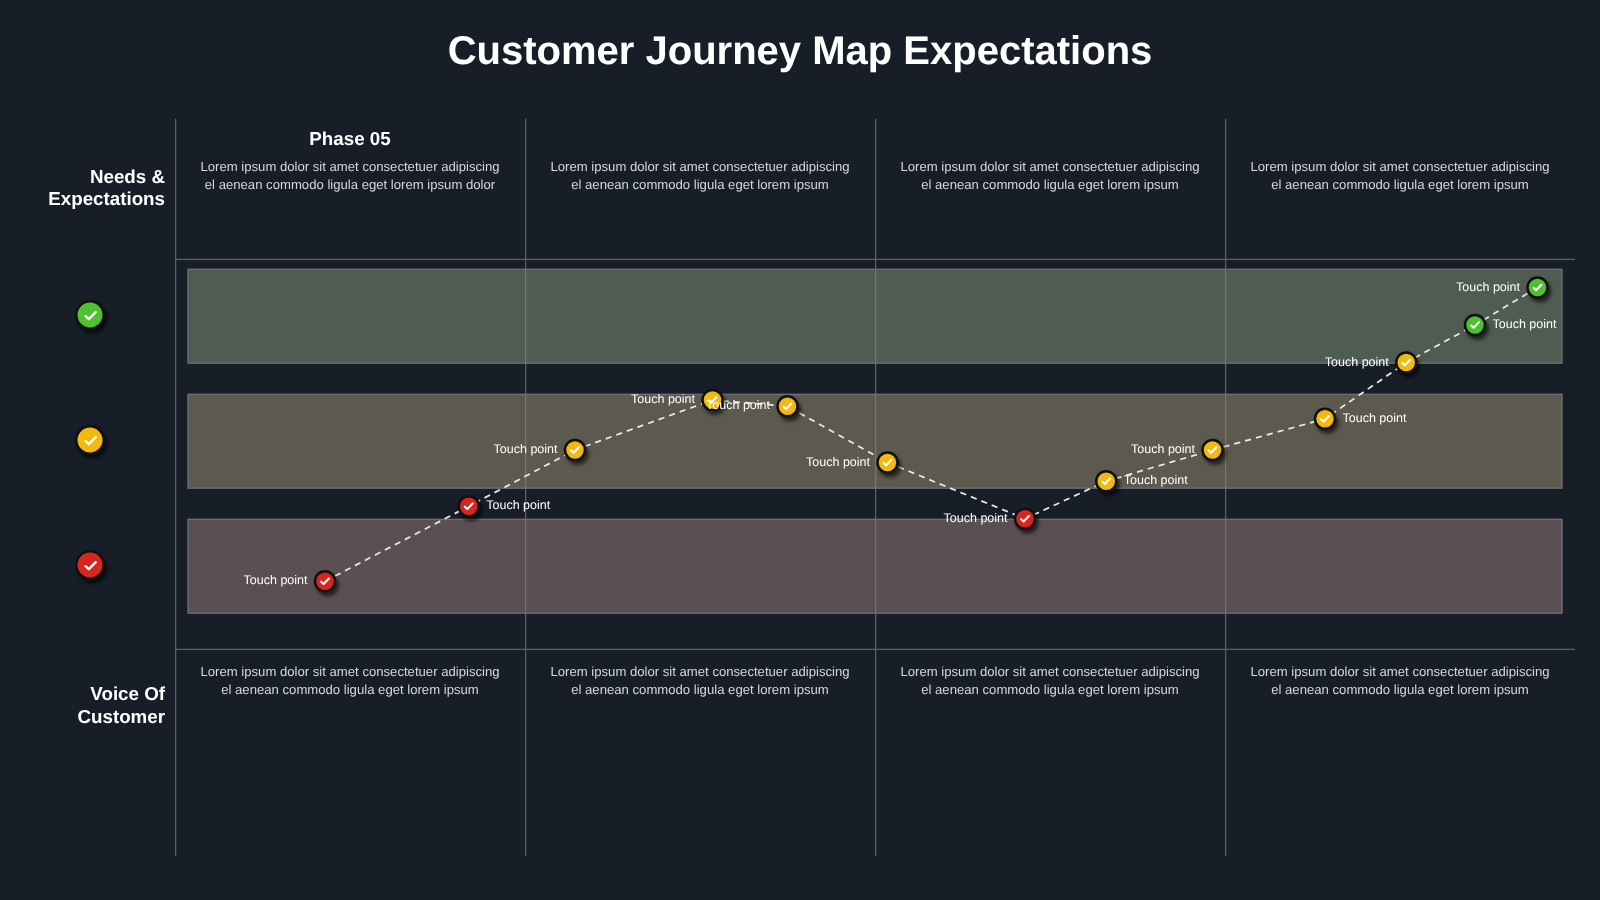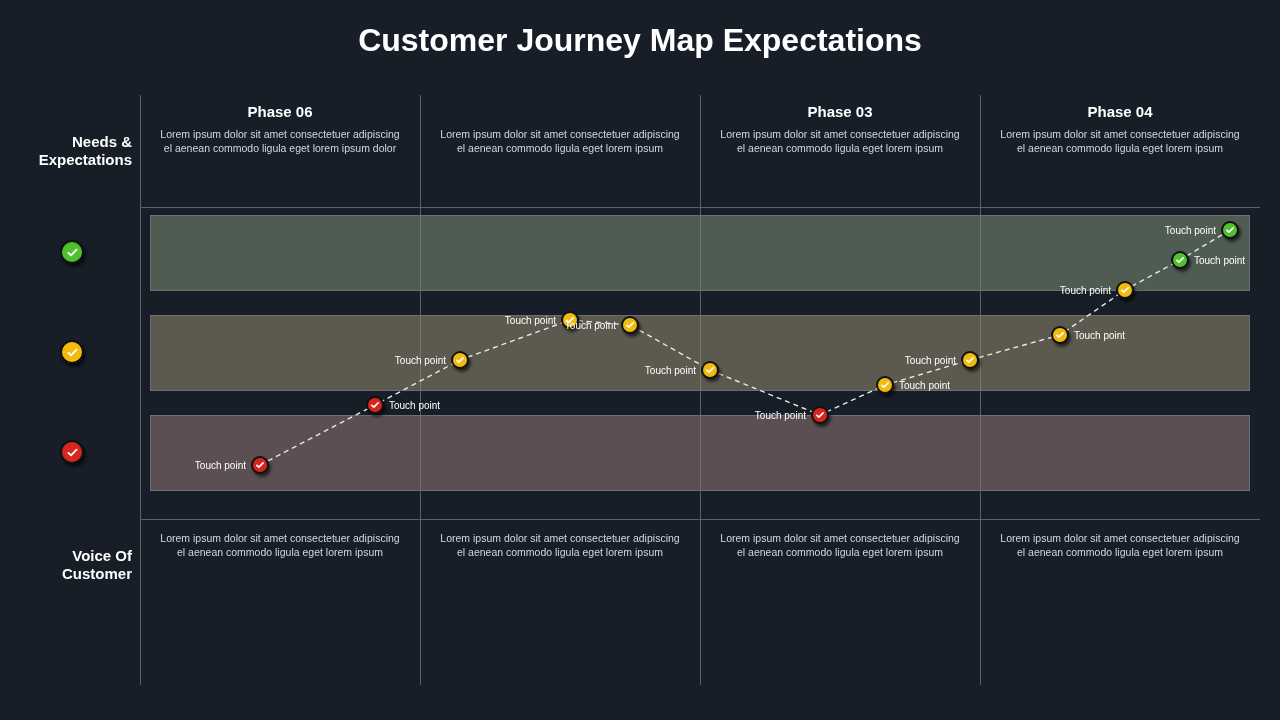--- a/index.html
+++ b/index.html
@@ -131,23 +131,21 @@
 
 <div class="map">
 
   <div class="vline vl1"></div>
   <div class="vline vl2"></div>
   <div class="vline vl3"></div>
   <div class="vline vl4"></div>
   <div class="hline hl-top-row"></div>
   <div class="hline hl-bot-row"></div>
 
-  <div class="phase-h" style="left:120px">Phase 06</div>
-  <div class="phase-h" style="left:680px">Phase 03</div>
-  <div class="phase-h" style="left:960px">Phase 04</div>
+  <div class="phase-h" style="left:120px">Phase 05</div>
   <div class="phase-d" style="left:130px">Lorem ipsum dolor sit amet consectetuer adipiscing el aenean commodo ligula eget lorem ipsum dolor</div>
   <div class="phase-d" style="left:410px">Lorem ipsum dolor sit amet consectetuer adipiscing el aenean commodo ligula eget lorem ipsum</div>
   <div class="phase-d" style="left:690px">Lorem ipsum dolor sit amet consectetuer adipiscing el aenean commodo ligula eget lorem ipsum</div>
   <div class="phase-d" style="left:970px">Lorem ipsum dolor sit amet consectetuer adipiscing el aenean commodo ligula eget lorem ipsum</div>
 
   <div class="rowlabel" style="top:38px">Needs &amp; Expectations</div>
   <div class="rowlabel" style="top:452px">Voice Of Customer</div>
 
   <div class="track track-green"></div>
   <div class="track track-yellow"></div>

